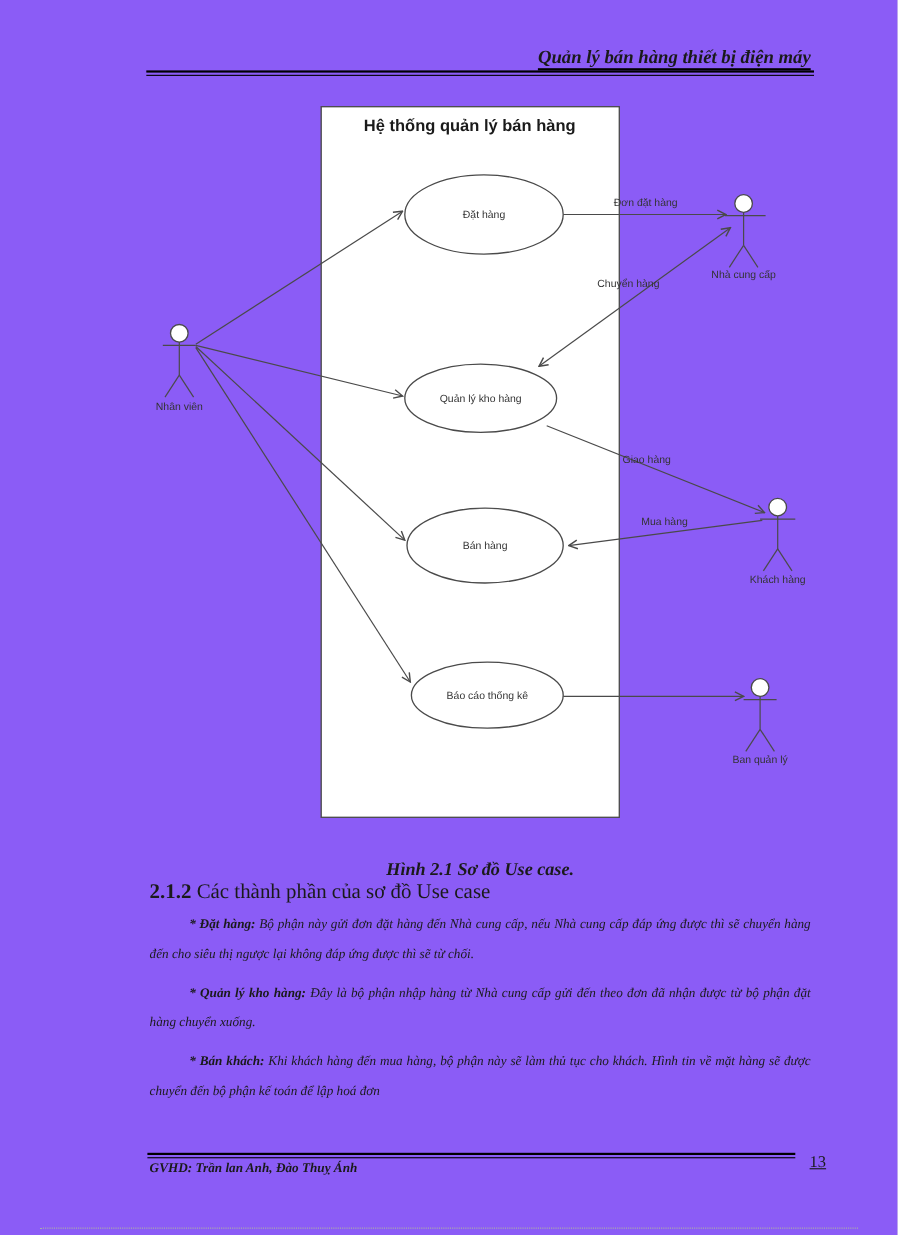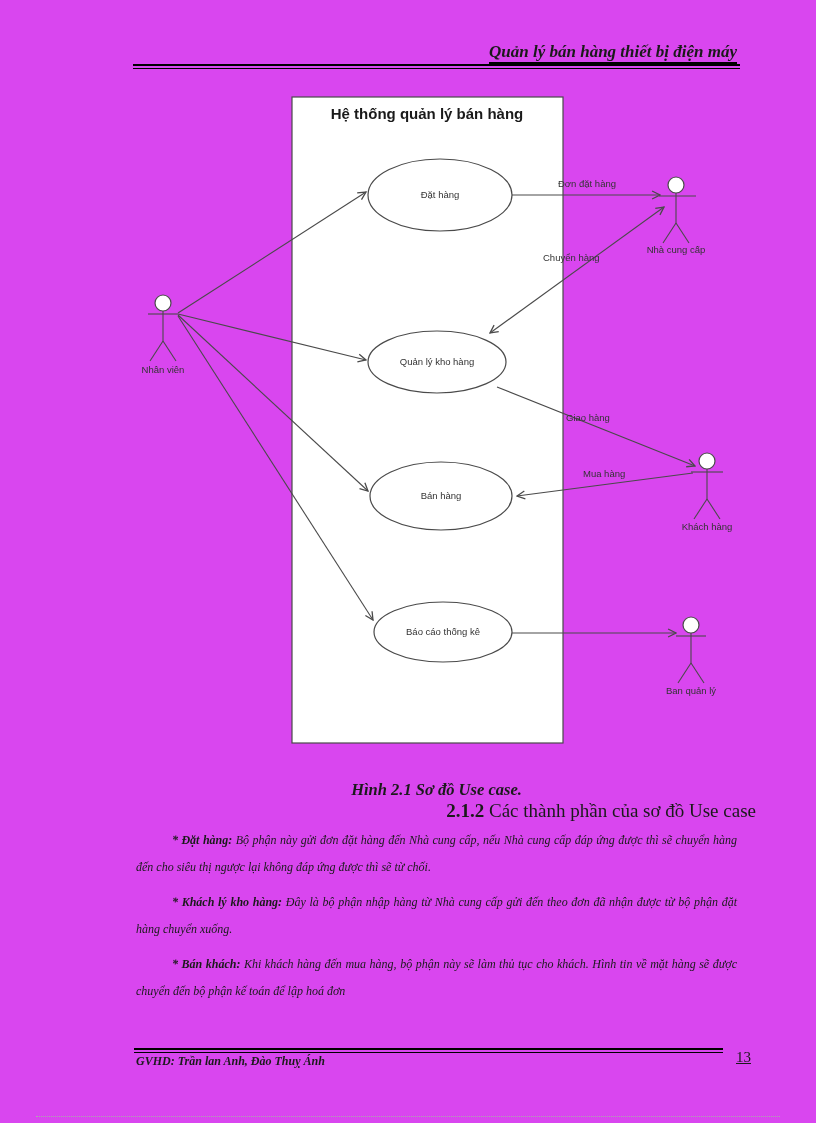--- a/index.html
+++ b/index.html
@@ -1,18 +1,18 @@
 <!DOCTYPE html>
 <html><head>
 <meta charset="utf-8">
 <style>
   html,body{margin:0;padding:0;background:#e8e8e8;}
   .page{
     position:relative;width:816px;height:1123px;margin:0 auto;
-    background:#d946ef;overflow:hidden;
+    background:#8b5cf6;overflow:hidden;
     font-family:"Liberation Serif","DejaVu Serif",serif;color:#1a1a1a;
   }
   
   .header-text{
     position:absolute;top:42px;left:136px;width:601px;
     text-align:right;font-size:17px;font-weight:bold;font-style:italic;
   }
   .header-text span{border-bottom:2px solid #000;padding-bottom:1px;}
   .header-rule{
     position:absolute;top:64px;left:133px;width:607px;height:2px;
@@ -22,21 +22,21 @@
   .diagram-svg{position:absolute;top:85px;left:0;}
   .dg-line{stroke:#4a4a4a;stroke-width:1.1;fill:none;}
   .dg-shape{stroke:#4a4a4a;stroke-width:1.2;fill:#ffffff;}
   .dg-label{font-family:"Liberation Sans","DejaVu Sans",sans-serif;font-size:9.5px;fill:#333;}
   .dg-title{font-family:"Liberation Sans","DejaVu Sans",sans-serif;font-size:15px;font-weight:bold;fill:#1a1a1a;}
   
   .caption{
     position:absolute;top:780px;left:136px;width:601px;text-align:center;
     font-size:16.5px;font-weight:bold;font-style:italic;
   }
-  .section-heading{position:absolute;top:800px;left:136px;width:620px;font-size:19px;text-align:right;}
+  .section-heading{position:absolute;top:800px;left:136px;width:620px;font-size:19px;}
   .section-heading .num{font-weight:bold;}
   
   .body-text{
     position:absolute;top:827px;left:136px;width:601px;
     font-size:12px;line-height:27px;font-style:italic;text-align:justify;
   }
   .body-text p{margin:0 0 8px 0;text-indent:36px;}
   .body-text .lead{font-weight:bold;}
   
   .footer-rule{
@@ -139,21 +139,21 @@
       <text x="691" y="694" text-anchor="middle" class="dg-label">Ban quản lý</text>
     </g>
   </svg>
 
   <div class="caption">Hình 2.1 Sơ đồ Use case.</div>
 
   <div class="section-heading"><span class="num">2.1.2</span><span> Các thành phần  của sơ đồ Use case</span></div>
 
   <div class="body-text">
     <p><span class="lead">* Đặt hàng:</span><span> Bộ phận này gửi đơn đặt hàng đến Nhà cung cấp, nếu Nhà cung cấp đáp ứng được thì sẽ chuyển hàng đến cho siêu thị ngược lại không đáp ứng được thì sẽ từ chối.</span></p>
-    <p><span class="lead">* Khách lý kho hàng:</span><span> Đây là bộ phận nhập hàng từ Nhà cung cấp gửi đến theo đơn đã nhận được từ bộ phận đặt hàng chuyển xuống.</span></p>
+    <p><span class="lead">* Quản lý kho hàng:</span><span> Đây là bộ phận nhập hàng từ Nhà cung cấp gửi đến theo đơn đã nhận được từ bộ phận đặt hàng chuyển xuống.</span></p>
     <p><span class="lead">* Bán khách:</span><span> Khi khách hàng đến mua hàng, bộ phận này sẽ làm thủ tục cho khách. Hình tin về mặt hàng sẽ được chuyển đến bộ phận kế toán để lập hoá đơn</span></p>
   </div>
 
   <div class="footer-rule"></div>
   <div class="footer-gvhd">GVHD: Trần lan Anh, Đào Thuỵ Ánh</div>
   <div class="page-num">13</div>
   <div class="bottom-dotted"></div>
 
 </div>
 

